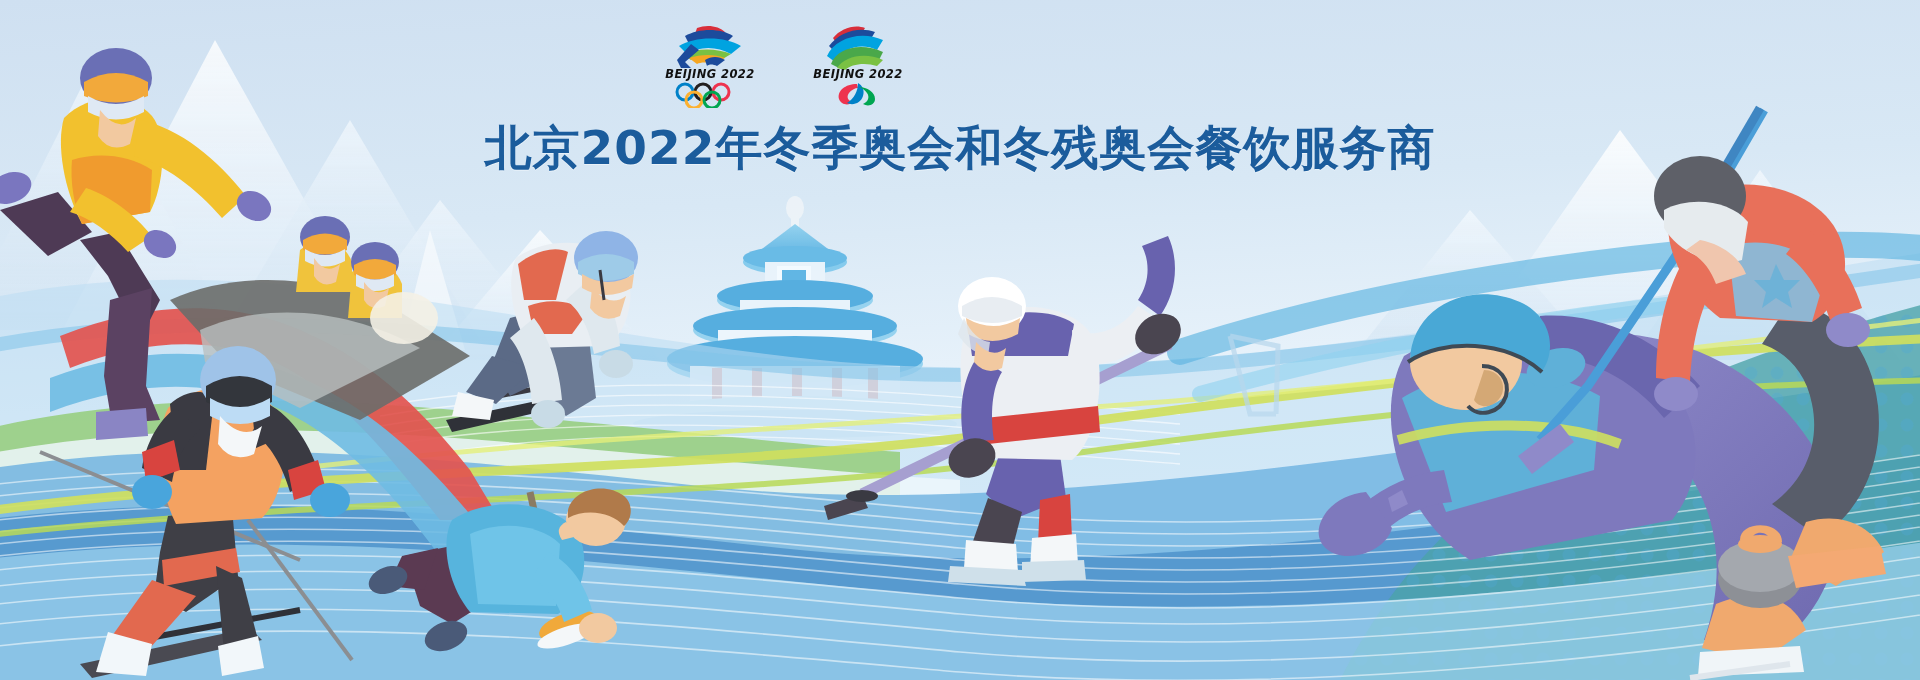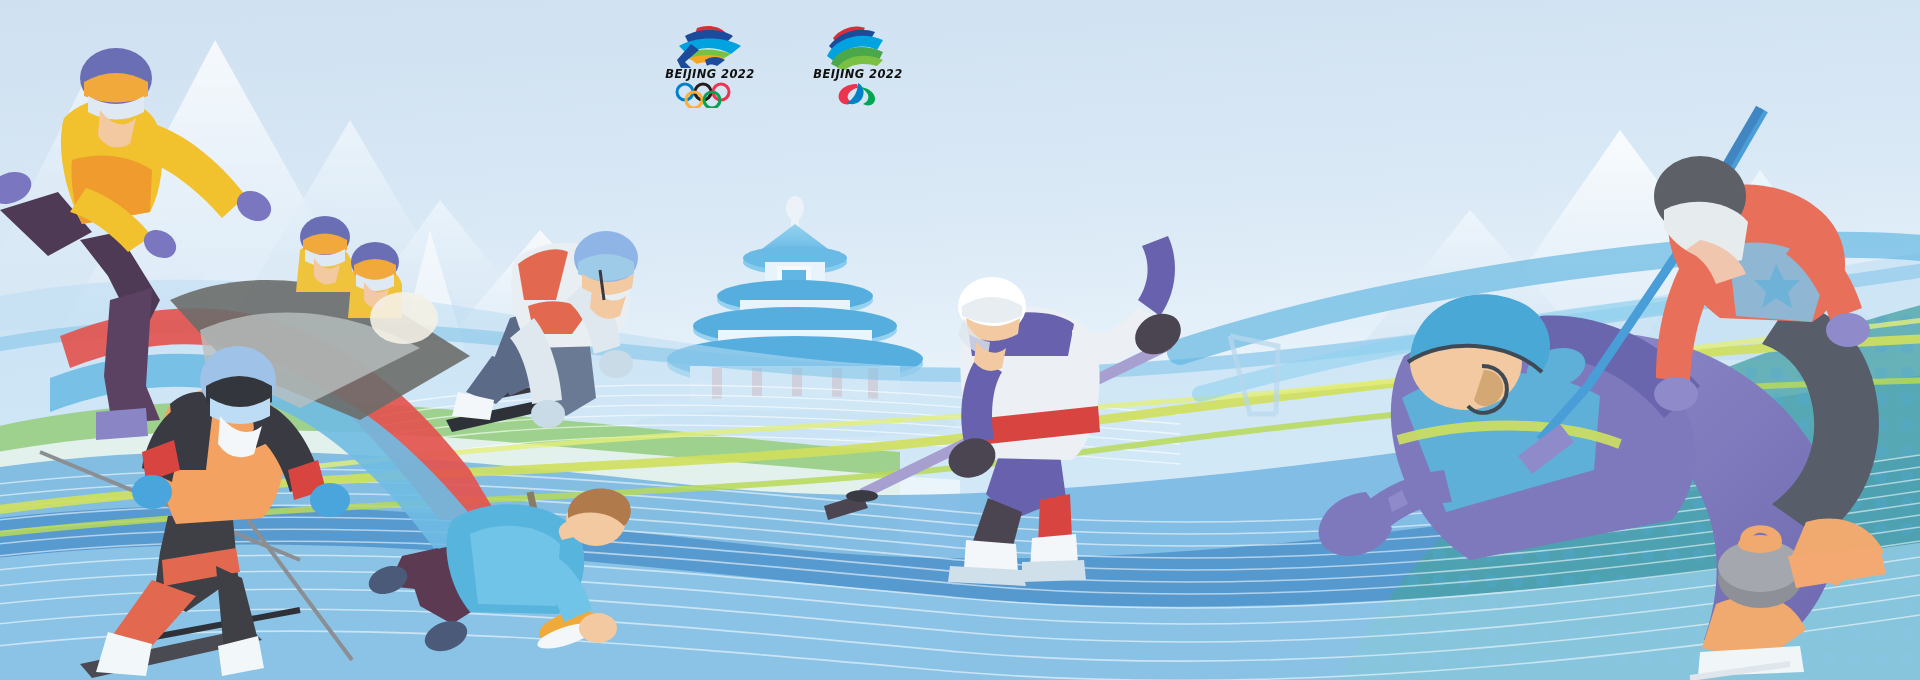--- a/index.html
+++ b/index.html
@@ -453,14 +453,15 @@
       </svg>
       <div class="wordmark">BEIJING 2022</div>
       <svg class="agitos" width="62" height="26" viewBox="0 0 62 26">
         <path d="M30 3 C 18 3, 10 10, 12 18 C 14 24, 22 25, 26 21 C 21 20, 19 16, 22 12 C 24 9, 28 7, 31 7 Z" fill="#ee334e"></path>
         <path d="M31 2 C 31 10, 27 18, 20 22 C 26 25, 34 22, 36 15 C 38 9, 35 4, 31 2 Z" fill="#0081c8"></path>
         <path d="M32 6 C 40 6, 48 11, 48 18 C 48 24, 41 26, 36 23 C 41 21, 43 16, 40 12 C 38 9, 35 7, 32 6 Z" fill="#00a651"></path>
       </svg>
     </div>
   </div>
 
+  <div id="title">北京2022年冬季奥会和冬残奥会餐饮服务商</div>
 
 </div>
 
 </body></html>

